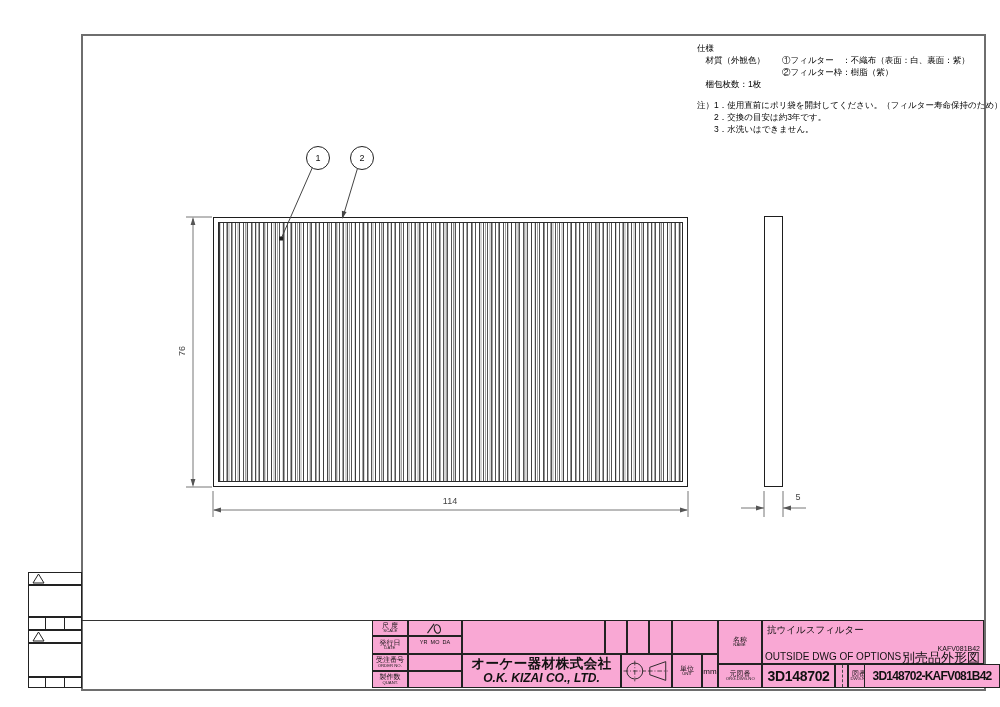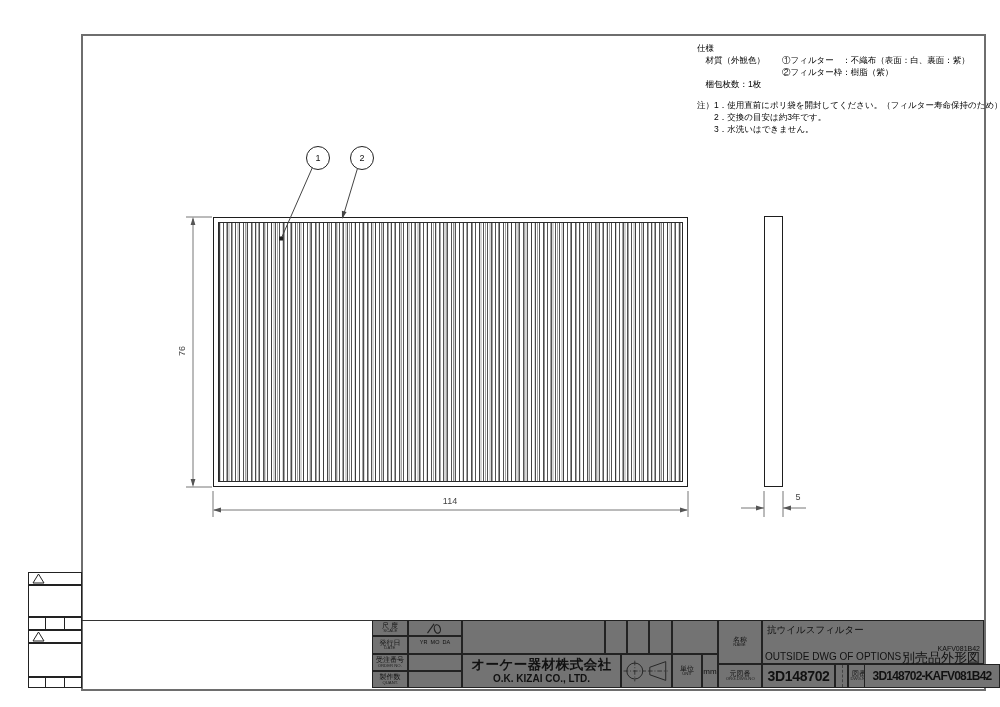--- a/index.html
+++ b/index.html
@@ -22,29 +22,29 @@
      #fff;}
   .balloon{position:absolute;width:22px;height:22px;border:1px solid #222;border-radius:50%;
      background:#fff;font-size:9px;display:flex;align-items:center;justify-content:center;}
   .dim-label{position:absolute;font-size:9px;color:#444;text-align:center;white-space:nowrap;}
   .svg-overlay{position:absolute;left:0;top:0;width:1000px;height:707px;pointer-events:none;}
   
   .spec{position:absolute;left:697px;top:42px;font-size:8.5px;line-height:12px;color:#000;}
   .spec div{white-space:pre;}
   .spec .gap{margin-top:9px;}
   
-  .tcell{position:absolute;border:1px solid #222;box-sizing:border-box;background:#737373;}
+  .tcell{position:absolute;border:1px solid #222;box-sizing:border-box;background:#f9a8d4;}
   .lbl{display:flex;flex-direction:column;align-items:center;justify-content:center;line-height:1.05;}
   .lbl .jp{font-size:7px;white-space:pre;}
   .lbl .en{font-size:4.5px;color:#222;white-space:pre;transform:scale(.95);}
   .val-center{display:flex;align-items:center;justify-content:center;}
   .tiny{font-size:5.5px;white-space:pre;}
   .company{display:flex;flex-direction:column;align-items:center;justify-content:center;line-height:1.15;}
   .company .jp{font-size:13.5px;font-weight:bold;letter-spacing:.5px;white-space:nowrap;}
-  .company .en{font-size:10px;font-weight:bold;white-space:nowrap;}
+  .company .en{font-size:12px;font-weight:bold;font-style:italic;white-space:nowrap;}
   .name-cell{position:relative;}
   .name-cell .nm{position:absolute;left:4px;top:3px;font-size:9.5px;}
   .name-cell .sub{position:absolute;left:2px;bottom:1px;font-size:10px;white-space:nowrap;}
   .name-cell .codes{position:absolute;right:3px;bottom:1px;font-size:7px;line-height:8.5px;text-align:right;}
   .dwgno{font-size:14px;font-weight:bold;letter-spacing:-.3px;}
   .dwgno2{font-size:12px;font-weight:bold;letter-spacing:-.8px;white-space:nowrap;}
   .dash-mid{position:absolute;left:50%;top:0;height:100%;border-left:1px dashed #444;}
 </style>
 </head>
 <body>

